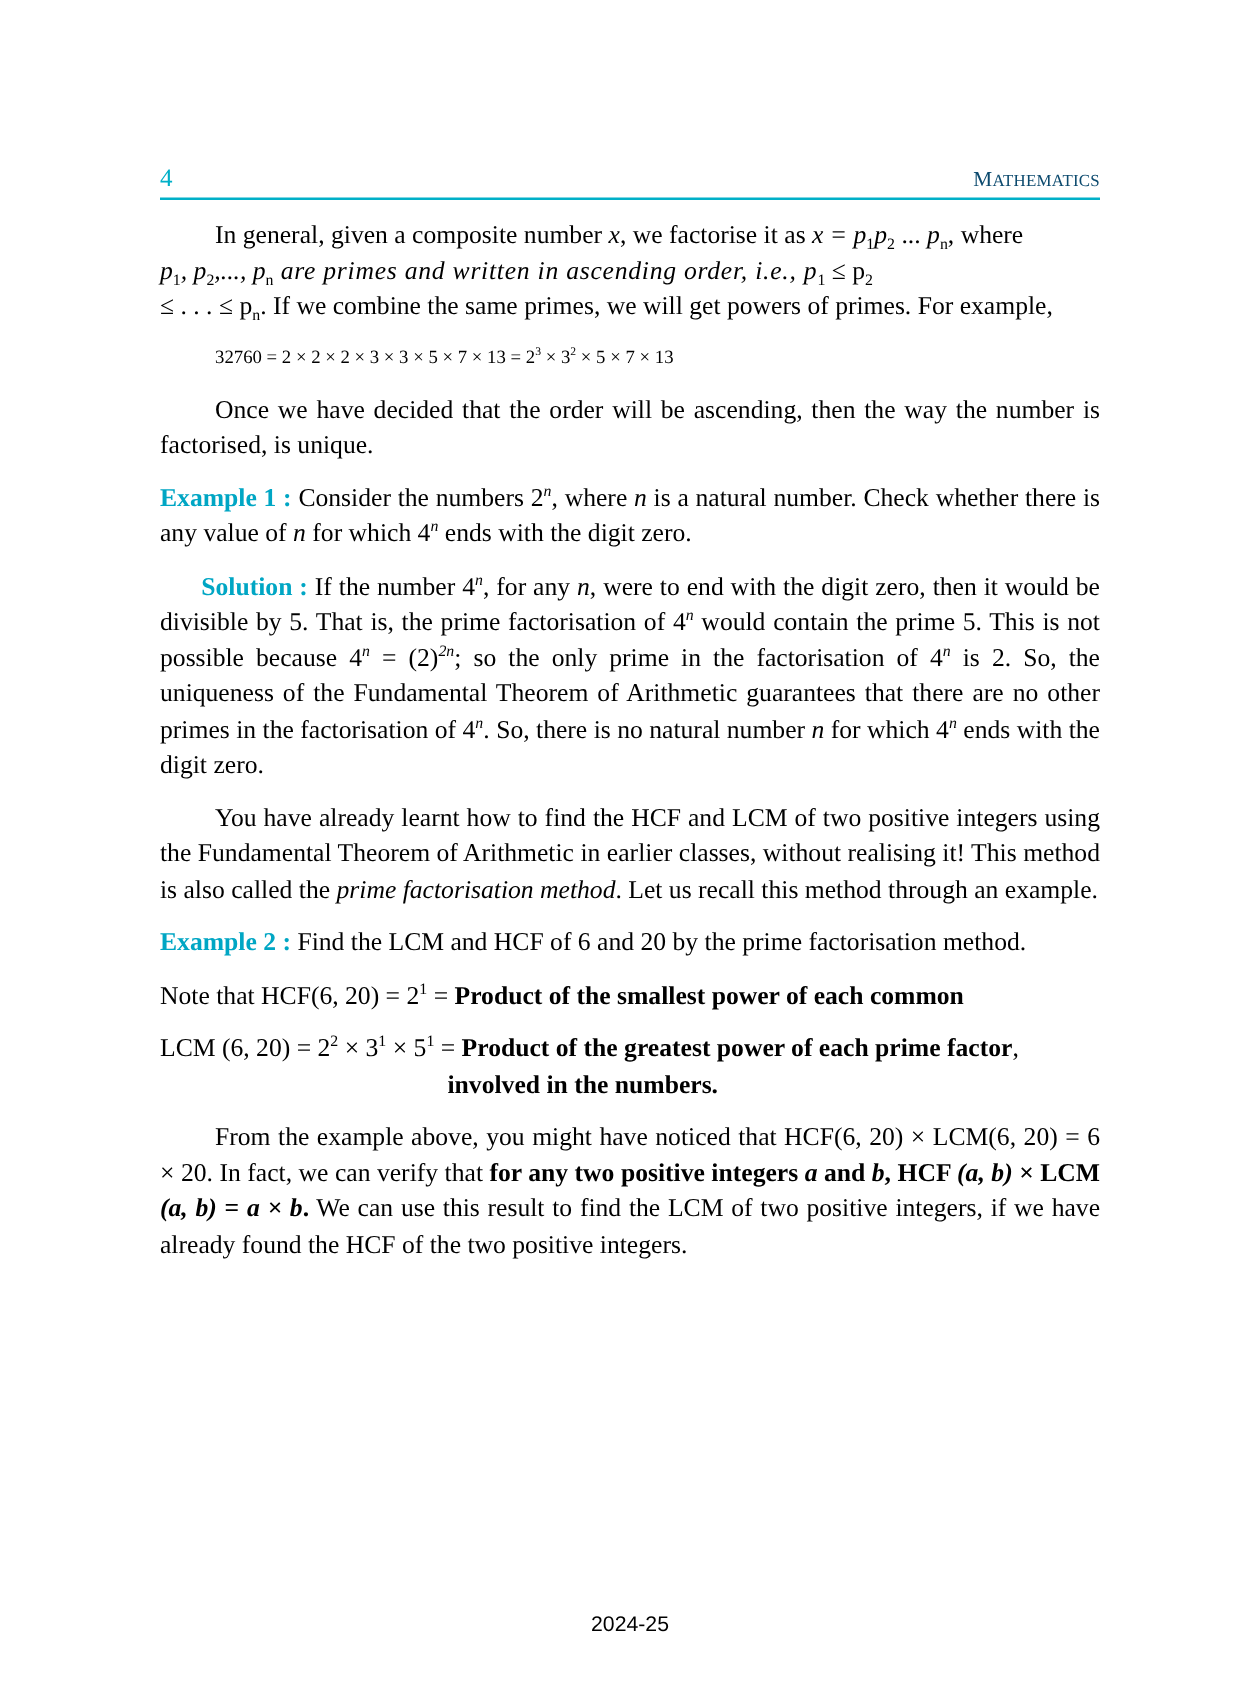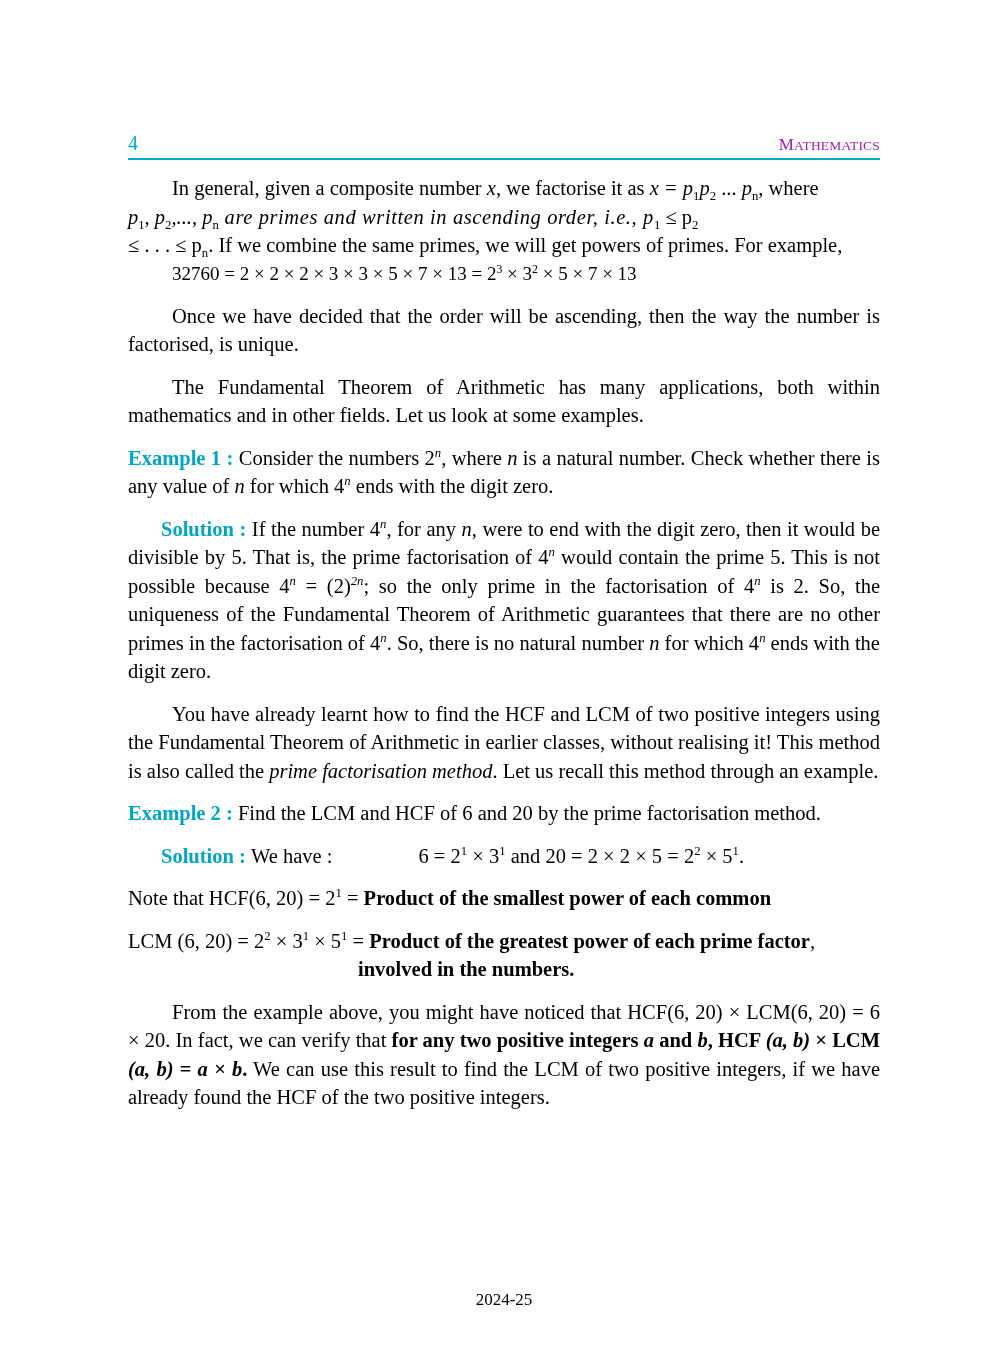--- a/index.html
+++ b/index.html
@@ -34,21 +34,21 @@
     align-items: baseline;
     color: #00b0c8;
     font-size: 19px;
   }
   .page-num {
     font-size: 20px;
     color: #00b0c8;
     font-family: "Liberation Serif", serif;
   }
   .header-title {
-    color: #a21caf;
+    color: #0c4a6e;
     font-size: 17px;
     letter-spacing: 0.2px;
   }
   .header-title .small-caps {
     font-size: 13.5px;
   }
   .rule {
     margin-top: 3px;
     height: 2px;
     background: #00b0c8;
@@ -62,22 +62,23 @@
     text-align: justify;
     text-justify: inter-word;
   }
   .para {
     margin-top: 14px;
   }
   .indent {
     text-indent: 44px;
   }
   .centered-eq {
+    margin-top: 12px;
     margin-left: 44px;
-    font-size: 19px;
+    font-size: 15px;
     line-height: 28px;
   }
   .example-head {
     color: #00a6c4;
     font-weight: bold;
   }
   .solution-head {
     color: #00a6c4;
     font-weight: bold;
     margin-left: 33px;
@@ -108,21 +109,21 @@
     margin-left: 230px;
     font-weight: bold;
   }
   .footer {
     position: absolute;
     left: 0;
     top: 1290px;
     width: 1008px;
     text-align: center;
     font-size: 17px;
-    font-family: Liberation Serif, serif;
+    font-family: Liberation Sans, sans-serif;
     color: #000;
   }
 </style>
 </head>
 <body>
 
 <div class="page">
 
   <div class="content">
 
@@ -139,41 +140,37 @@
       <br>
       <span>≤ . . . ≤ p</span><sub>n</sub><span>. If we combine the same primes, we will get powers of primes. For example,</span>
     </p>
 
     <div class="centered-eq">
       <span>32760 = 2 × 2 × 2 × 3 × 3 × 5 × 7 × 13 = 2</span><sup>3</sup><span> × 3</span><sup>2</sup><span> × 5 × 7 × 13</span>
     </div>
 
     <p class="para indent">Once we have decided that the order will be ascending, then the way the number is factorised, is unique.</p>
 
-    <p class="para indent">The Fundamental Theorem of Arithmetic has many applications, both within mathematics and in other fields. Let us look at some examples.</p>
 
     <p class="para">
       <span class="example-head">Example 1 : </span><span>Consider the numbers 2</span><sup><i>n</i></sup><span>, where </span><i>n</i><span> is a natural number. Check whether there is any value of </span><i>n</i><span> for which 4</span><sup><i>n</i></sup><span> ends with the digit zero.</span>
     </p>
 
     <p class="para">
       <span class="solution-head">Solution : </span><span>If the number 4</span><sup><i>n</i></sup><span>, for any </span><i>n</i><span>, were to end with the digit zero, then it would be divisible by 5. That is, the prime factorisation of 4</span><sup><i>n</i></sup><span> would contain the prime 5. This is not possible because 4</span><sup><i>n</i></sup><span> = (2)</span><sup><i>2n</i></sup><span>; so the only prime in the factorisation of 4</span><sup><i>n</i></sup><span> is 2. So, the uniqueness of the Fundamental Theorem of Arithmetic guarantees that there are no other primes in the factorisation of 4</span><sup><i>n</i></sup><span>. So, there is no natural number </span><i>n</i><span> for which 4</span><sup><i>n</i></sup><span> ends with the digit zero.</span>
     </p>
 
     <p class="para indent">
       <span>You have already learnt how to find the HCF and LCM of two positive integers using the Fundamental Theorem of Arithmetic in earlier classes, without realising it! This method is also called the </span><i>prime factorisation method</i><span>. Let us recall this method through an example.</span>
     </p>
 
     <p class="para">
       <span class="example-head">Example 2 : </span><span>Find the LCM and HCF  of 6 and 20 by the prime factorisation method.</span>
     </p>
 
-    <p class="para">
-      <span class="solution-head">Solution : </span><span>We have :</span><span class="tab-gap"></span><span>6 = 2</span><sup>1</sup><span> × 3</span><sup>1</sup><span> and  20 = 2 × 2 × 5 = 2</span><sup>2</sup><span> × 5</span><sup>1</sup><span>.</span>
-    </p>
 
 
     <div class="note-block">
       <span>Note that HCF(6, 20) = 2</span><sup>1</sup><span> = </span><span class="bold">Product  of  the  smallest  power  of  each  common</span>
     </div>
 
     <div class="note-block">
       <span>LCM (6, 20) = 2</span><sup>2</sup><span> × 3</span><sup>1</sup><span> × 5</span><sup>1</sup><span> = </span><span class="bold">Product of the greatest power of each prime factor</span><span>,</span>
       <div class="note-indent"><span>involved  in  the  numbers</span><span>.</span></div>
     </div>

